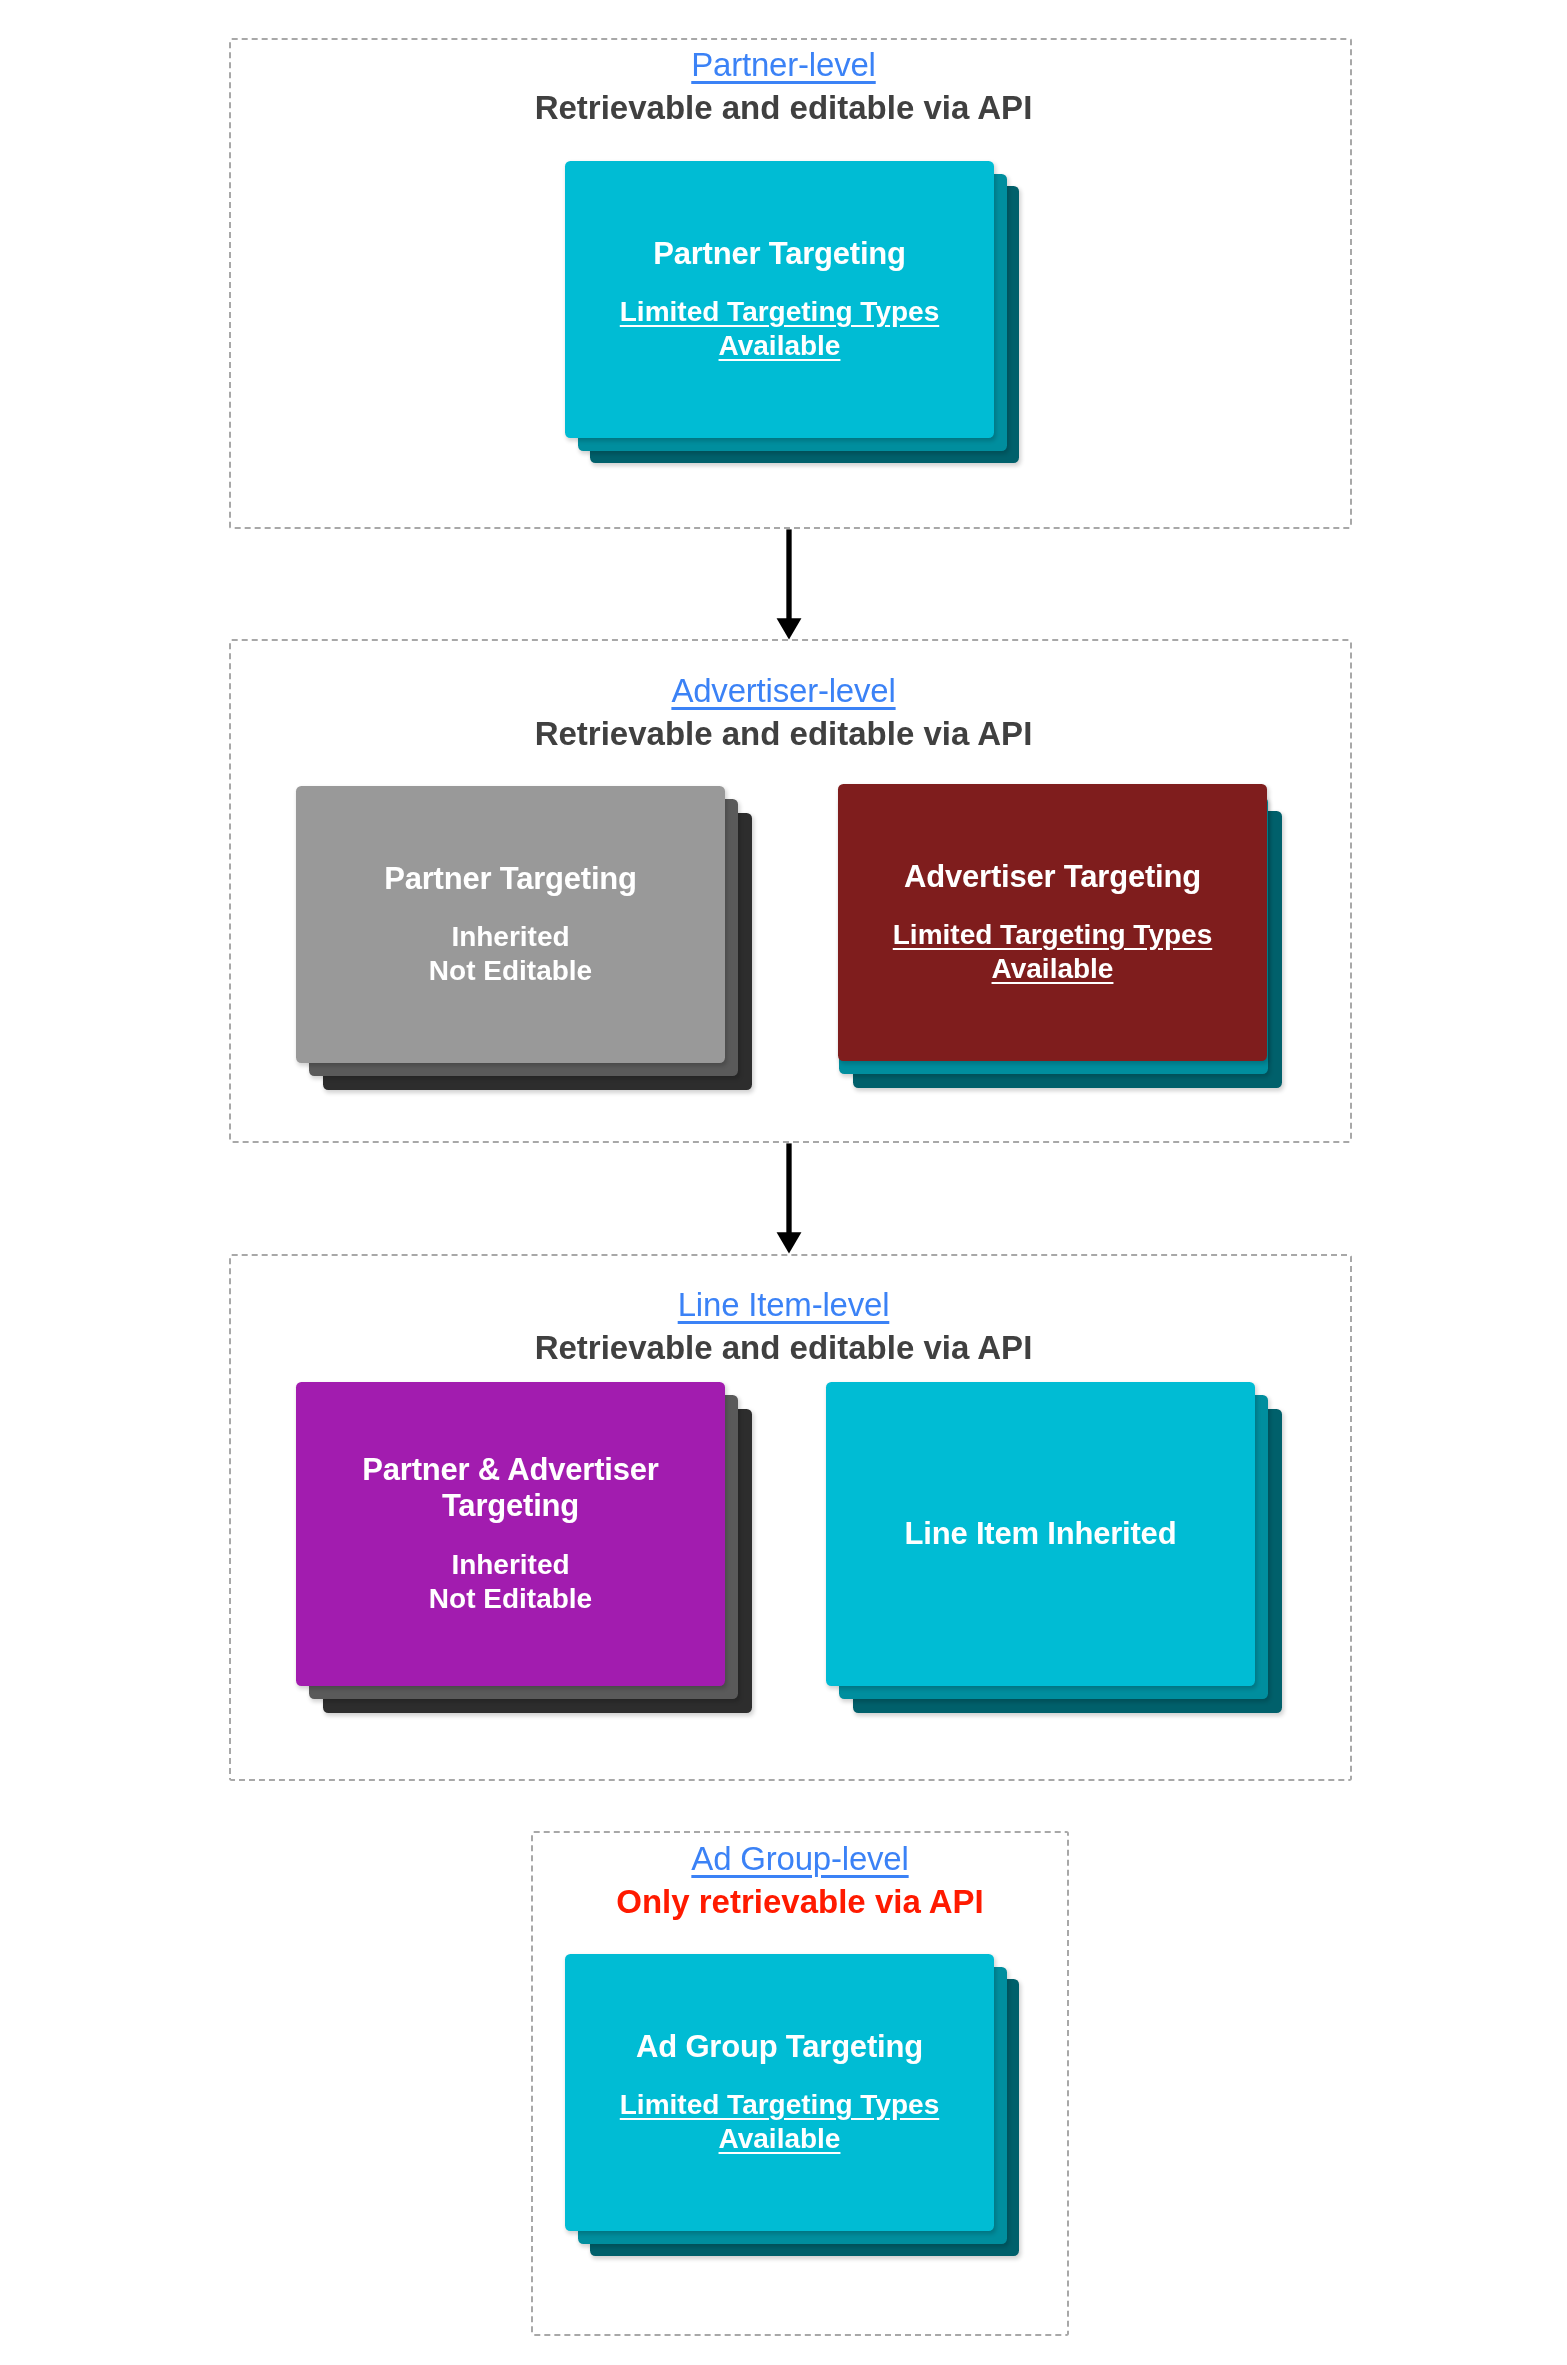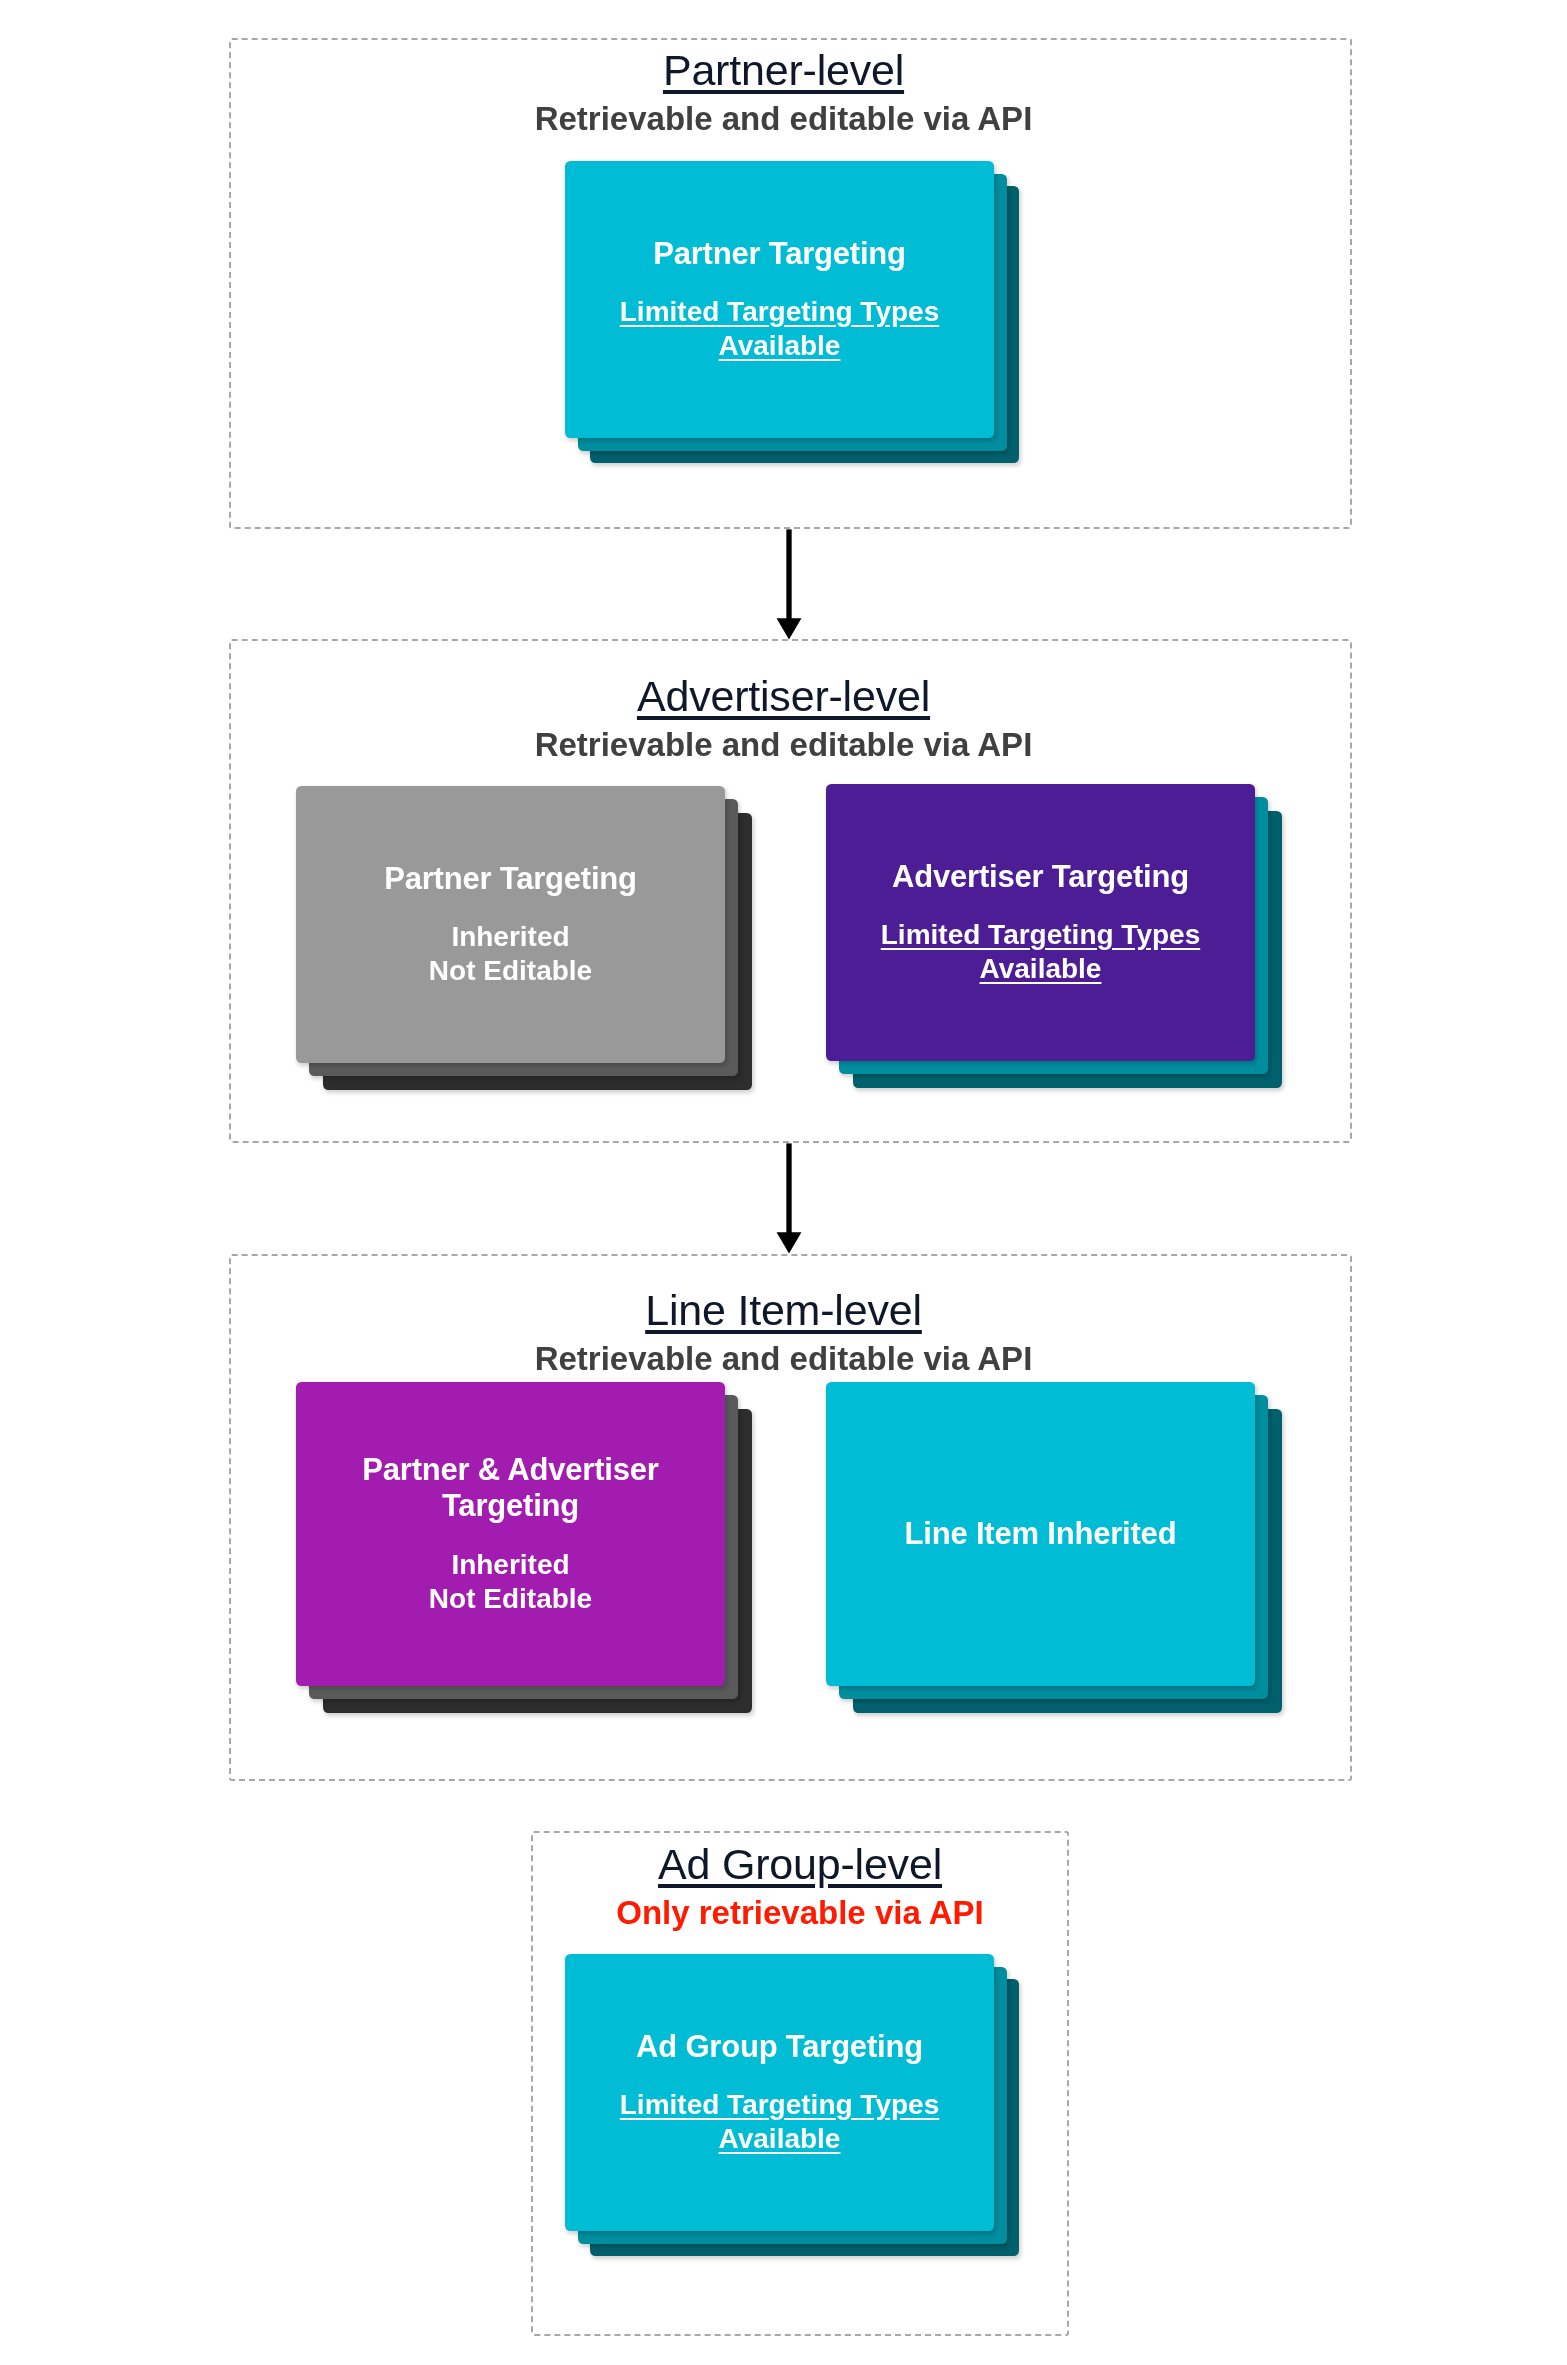--- a/index.html
+++ b/index.html
@@ -30,23 +30,23 @@
   
   .level-heading {
     position: absolute;
     left: 0;
     right: 0;
     text-align: center;
     pointer-events: none;
   }
   .level-title {
     display: inline-block;
-    font-size: 43px;
+    font-size: 33px;
     font-weight: 400;
-    color: #0f172a;
+    color: #3b82f6;
     text-decoration: underline;
     text-underline-offset: 4.5px;
     letter-spacing: -0.2px;
     line-height: 1.15;
     white-space: nowrap;
   }
   .level-sub {
     display: block;
     font-size: 33px;
     font-weight: 700;
@@ -148,21 +148,21 @@
         <div class="card-title">Partner Targeting</div>
         <div class="card-sub" style="white-space:pre-line;">Inherited
 Not Editable</div>
       </div>
     </div>
   </div>
 
   <div class="stack" style="left:826px; top:784px; width:473px; height:330px;">
     <div class="layer back2" style="left:27px; top:27px; width:429px; height:277px; background:#00606b;"></div>
     <div class="layer back1" style="left:13.4px; top:13.4px; width:429px; height:277px; background:#008e9e;"></div>
-    <div class="layer front" style="left:0px; top:0px; width:429px; height:277px; background:#4c1d95;">
+    <div class="layer front" style="left:12px; top:0px; width:429px; height:277px; background:#7f1d1d;">
       <div class="card-body">
         <div class="card-title">Advertiser Targeting</div>
         <div class="card-sub underlined" style="max-width:326px;">Limited Targeting Types Available</div>
       </div>
     </div>
   </div>
 
   <div class="arrow" style="left:773px; top:1143px; width:32px; height:111px;">
     <svg width="32" height="111" viewBox="0 0 36 124">
       <line x1="18" y1="0" x2="18" y2="108" stroke="#000000" stroke-width="6"></line>

